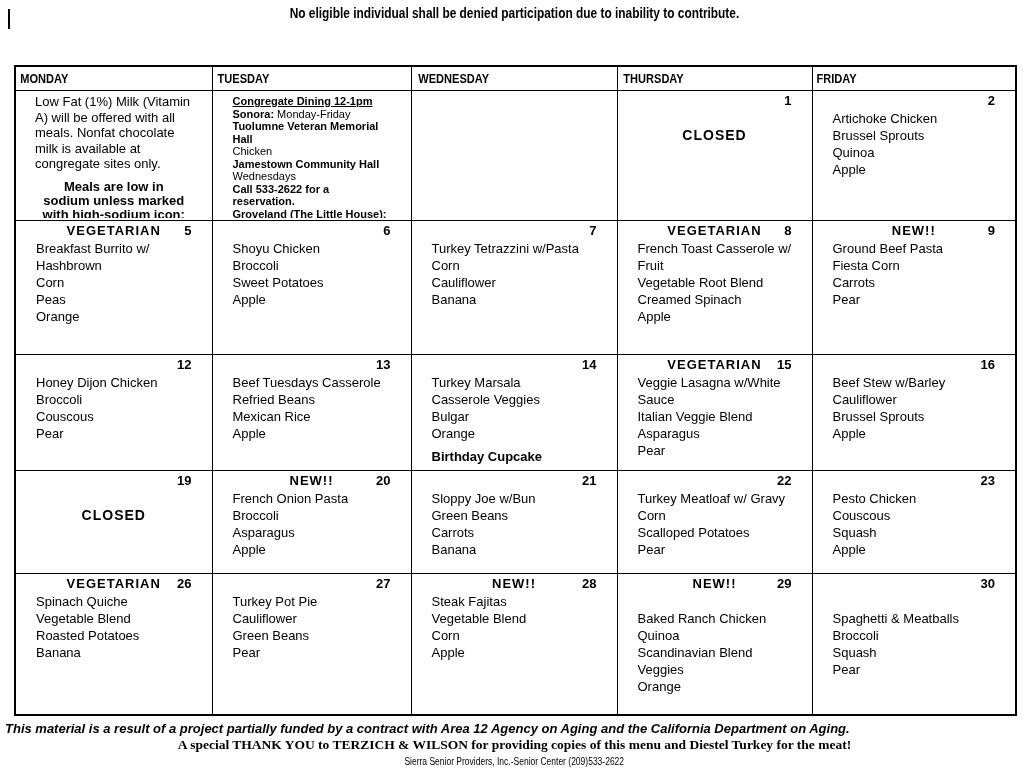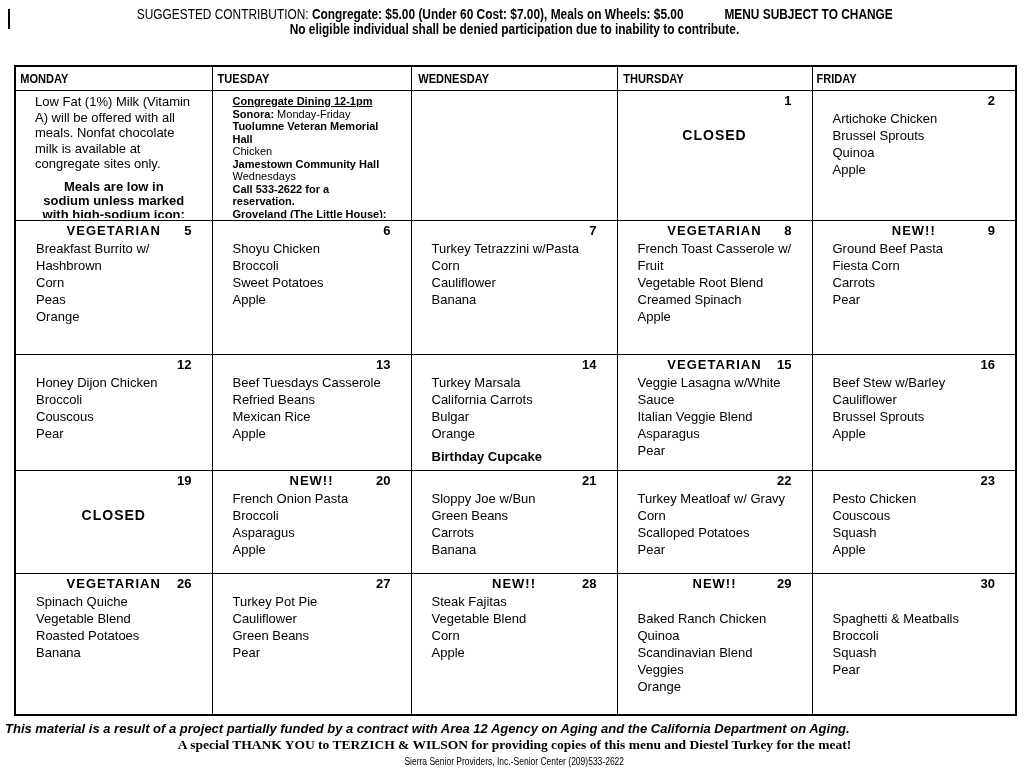--- a/index.html
+++ b/index.html
@@ -50,23 +50,20 @@
   .f-funding{font-size:13px;font-weight:bold;font-style:italic;text-align:left;padding-left:5px;line-height:16px}
   .f-thanks{font-family:"Liberation Serif",serif;font-size:13.5px;font-weight:bold;text-align:center;line-height:16px}
   .f-contact{font-size:10px;font-weight:normal;text-align:center;line-height:17px}
 </style>
 </head>
 <body>
 
 <div class="cursor-mark"></div>
 
 <header>
-  <div class="sub1">
-    <span class="cx"><span class="lbl">SUGGESTED CONTRIBUTION: </span><span class="val">Congregate: $5.00 (Under 60 Cost: $7.00), Meals on Wheels: $5.00</span><span class="hgap"></span><span class="subj">MENU SUBJECT TO CHANGE</span></span>
-  </div>
   <div class="sub2">
     <span class="cx">No eligible individual shall be denied participation due to inability to contribute.</span>
   </div>
 </header>
 
 <table id="cal">
   <colgroup>
     <col style="width:197px">
       <col style="width:199px">
       <col style="width:206px">
@@ -237,21 +234,21 @@
             </div>
           </div>
         </td>
         <td>
           <div class="cell">
             <div class="cell-head">
               <span class="date">14</span>
             </div>
             <div class="items">
               <div class="item">Turkey Marsala</div>
-              <div class="item">California Carrots</div>
+              <div class="item">Casserole Veggies</div>
               <div class="item">Bulgar</div>
               <div class="item">Orange</div>
             </div>
             <div class="footnote">Birthday Cupcake</div>
           </div>
         </td>
         <td>
           <div class="cell">
             <div class="cell-head"><span class="tag">VEGETARIAN</span><span class="date">15</span></div>
             <div class="items">

